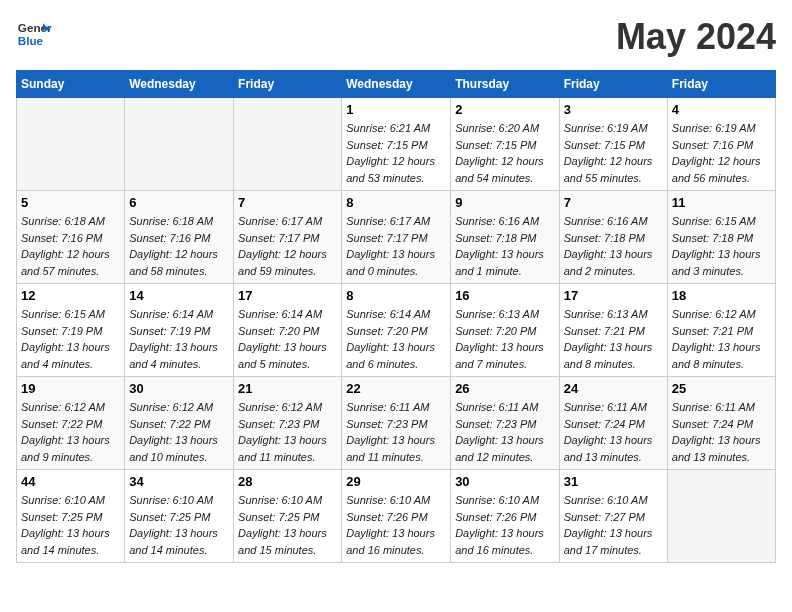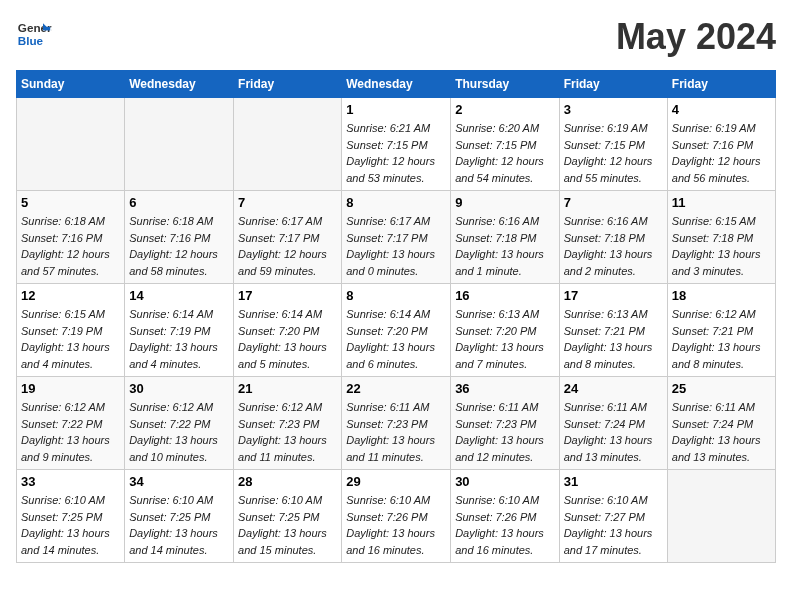--- a/index.html
+++ b/index.html
@@ -199,35 +199,35 @@
         </td>
         <td>
           <span class="day-num">21</span>
           <div class="day-info">Sunrise: 6:12 AM<br>Sunset: 7:23 PM<br>Daylight: 13 hours and 11 minutes.</div>
         </td>
         <td>
           <span class="day-num">22</span>
           <div class="day-info">Sunrise: 6:11 AM<br>Sunset: 7:23 PM<br>Daylight: 13 hours and 11 minutes.</div>
         </td>
         <td>
-          <span class="day-num">36</span>
+          <span class="day-num">26</span>
           <div class="day-info">Sunrise: 6:11 AM<br>Sunset: 7:23 PM<br>Daylight: 13 hours and 12 minutes.</div>
         </td>
         <td>
           <span class="day-num">24</span>
           <div class="day-info">Sunrise: 6:11 AM<br>Sunset: 7:24 PM<br>Daylight: 13 hours and 13 minutes.</div>
         </td>
         <td>
           <span class="day-num">25</span>
           <div class="day-info">Sunrise: 6:11 AM<br>Sunset: 7:24 PM<br>Daylight: 13 hours and 13 minutes.</div>
         </td>
       </tr>
       <tr>
         <td>
-          <span class="day-num">33</span>
+          <span class="day-num">44</span>
           <div class="day-info">Sunrise: 6:10 AM<br>Sunset: 7:25 PM<br>Daylight: 13 hours and 14 minutes.</div>
         </td>
         <td>
           <span class="day-num">34</span>
           <div class="day-info">Sunrise: 6:10 AM<br>Sunset: 7:25 PM<br>Daylight: 13 hours and 14 minutes.</div>
         </td>
         <td>
           <span class="day-num">28</span>
           <div class="day-info">Sunrise: 6:10 AM<br>Sunset: 7:25 PM<br>Daylight: 13 hours and 15 minutes.</div>
         </td>

